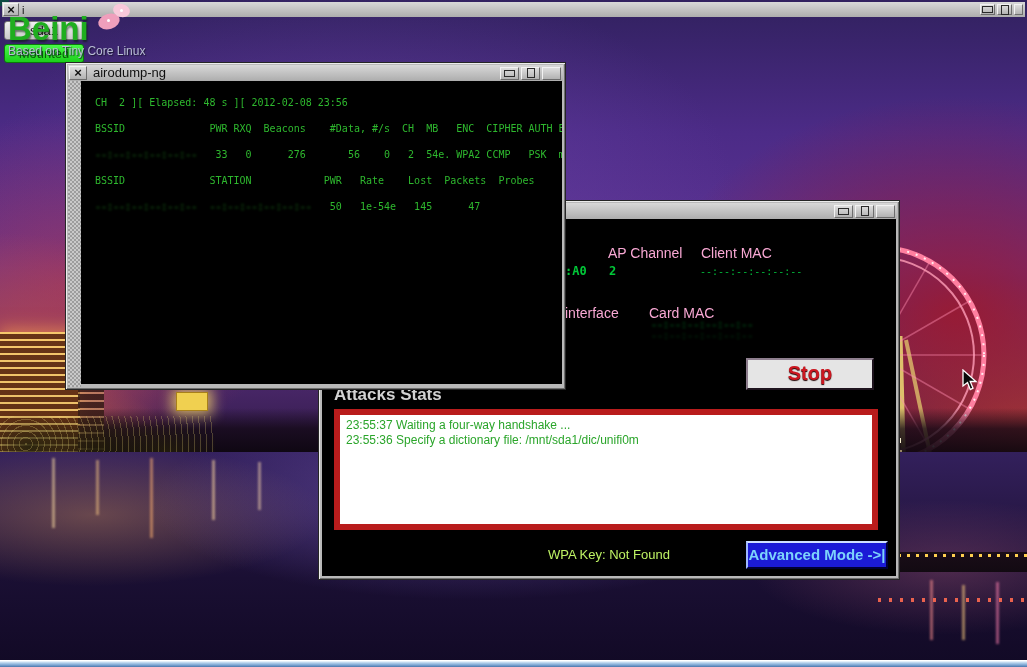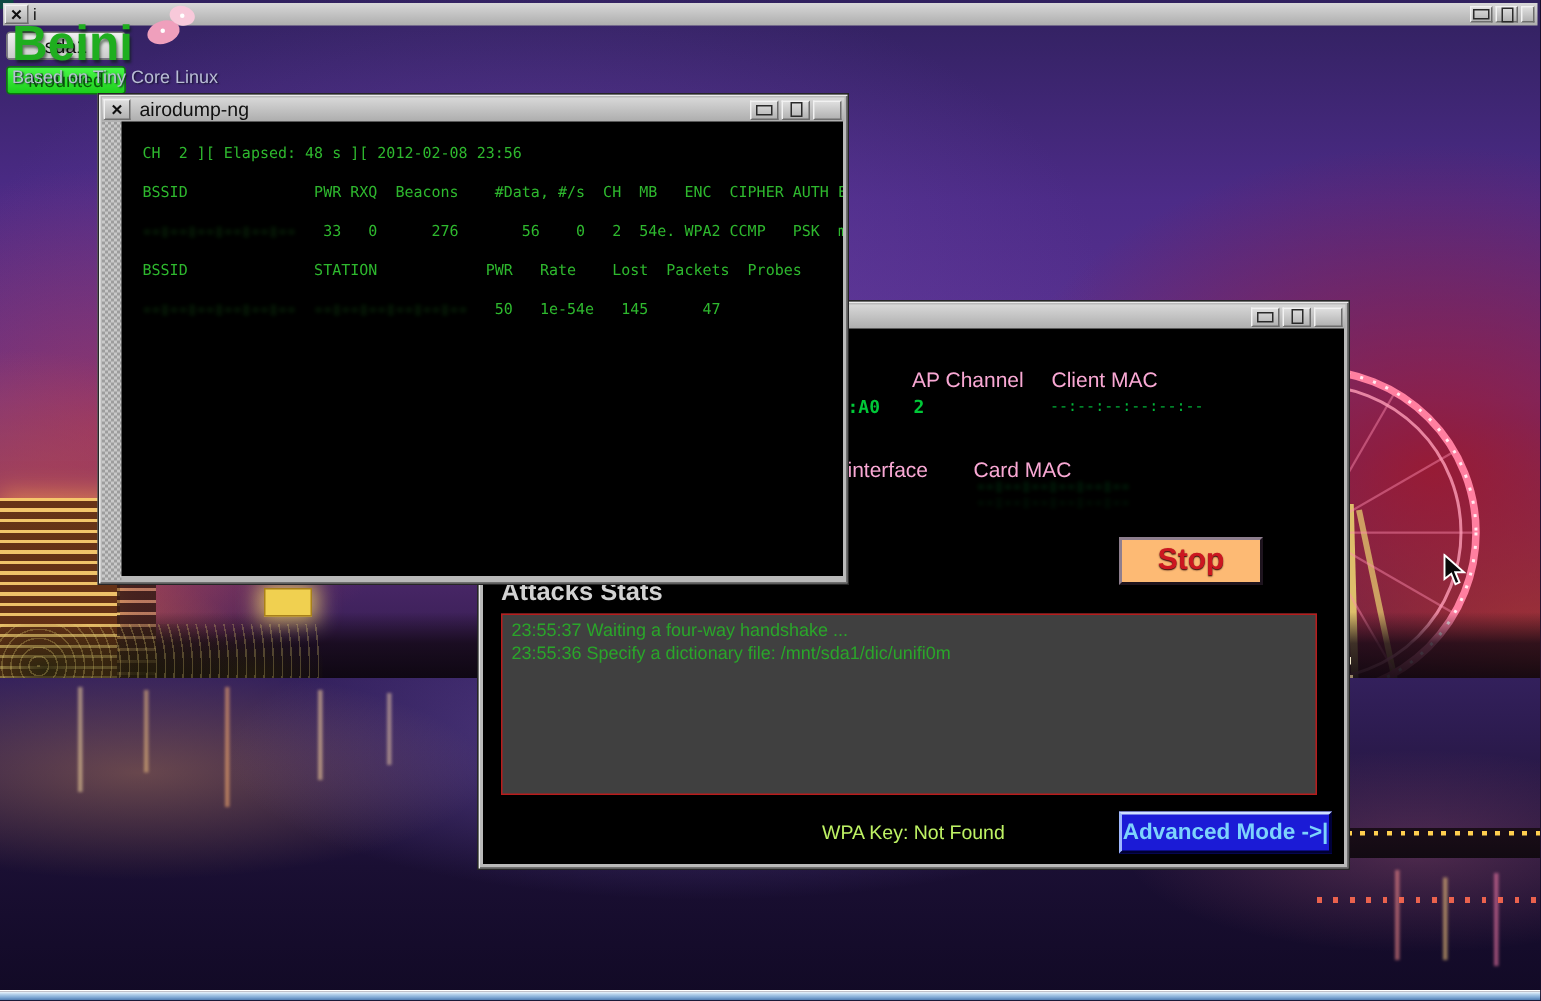--- a/index.html
+++ b/index.html
@@ -94,27 +94,27 @@
   .censored{filter:blur(1.8px);opacity:.85;}
 
   
   #attackwin{left:318px;top:200px;width:580px;height:378px;z-index:5;}
   #attackwin .content{position:absolute;left:3px;top:18px;right:3px;bottom:3px;background:#000;}
   .lbl{position:absolute;color:#f9a8d4;font-size:14px;white-space:nowrap;}
   .gval{position:absolute;color:#00c838;font-family:"DejaVu Sans Mono",monospace;
     font-size:12px;font-weight:bold;white-space:pre;}
   .gmac{position:absolute;color:#00b83a;font-family:"DejaVu Sans Mono",monospace;
     font-size:10px;white-space:pre;}
-  .stop-btn{position:absolute;left:424px;top:139px;width:96px;height:32px;background:#fdba74;
+  .stop-btn{position:absolute;left:424px;top:139px;width:128px;height:32px;background:#e5e5e5;
     border:2px solid;border-color:#8e7e8e #1e141e #1e141e #8e7e8e;box-sizing:border-box;
     color:#cc1720;font-size:20px;font-weight:bold;text-align:center;line-height:27px;
     text-shadow:0 1px 1px #200;}
   .attacks-title{position:absolute;left:12px;top:166px;color:#d2d2d2;font-size:17px;font-weight:bold;}
-  .log-box{position:absolute;left:12px;top:190px;width:544px;height:121px;background:#404040;
-    border:1px solid #b91c1c;box-sizing:border-box;padding:3px 6px;}
+  .log-box{position:absolute;left:12px;top:190px;width:544px;height:121px;background:#ffffff;
+    border:6px solid #b91c1c;box-sizing:border-box;padding:3px 6px;}
   .log-line{color:#2aa52a;font-size:12px;line-height:15px;white-space:pre;}
   .wpa-status{position:absolute;left:226px;top:328px;color:#bef264;font-size:13px;font-weight:normal;}
   .adv-btn{position:absolute;left:424px;top:322px;width:142px;height:28px;background:#1b1bd6;
     border:2px solid;border-color:#cfe0ff #00003a #000034 #9fb8ff;box-sizing:border-box;
     color:#7dd3fc;font-size:15px;font-weight:bold;text-align:center;line-height:23px;white-space:nowrap;}
 
   
   #mountwin{left:17px;top:583px;width:90px;height:66px;background:#0e0e0e;z-index:7;
     border:1px solid #2a2a2a;box-shadow:0 0 0 1px #c4c4c4 inset;}
   #mountwin .titlebar{left:2px;top:2px;right:2px;height:15px;}

